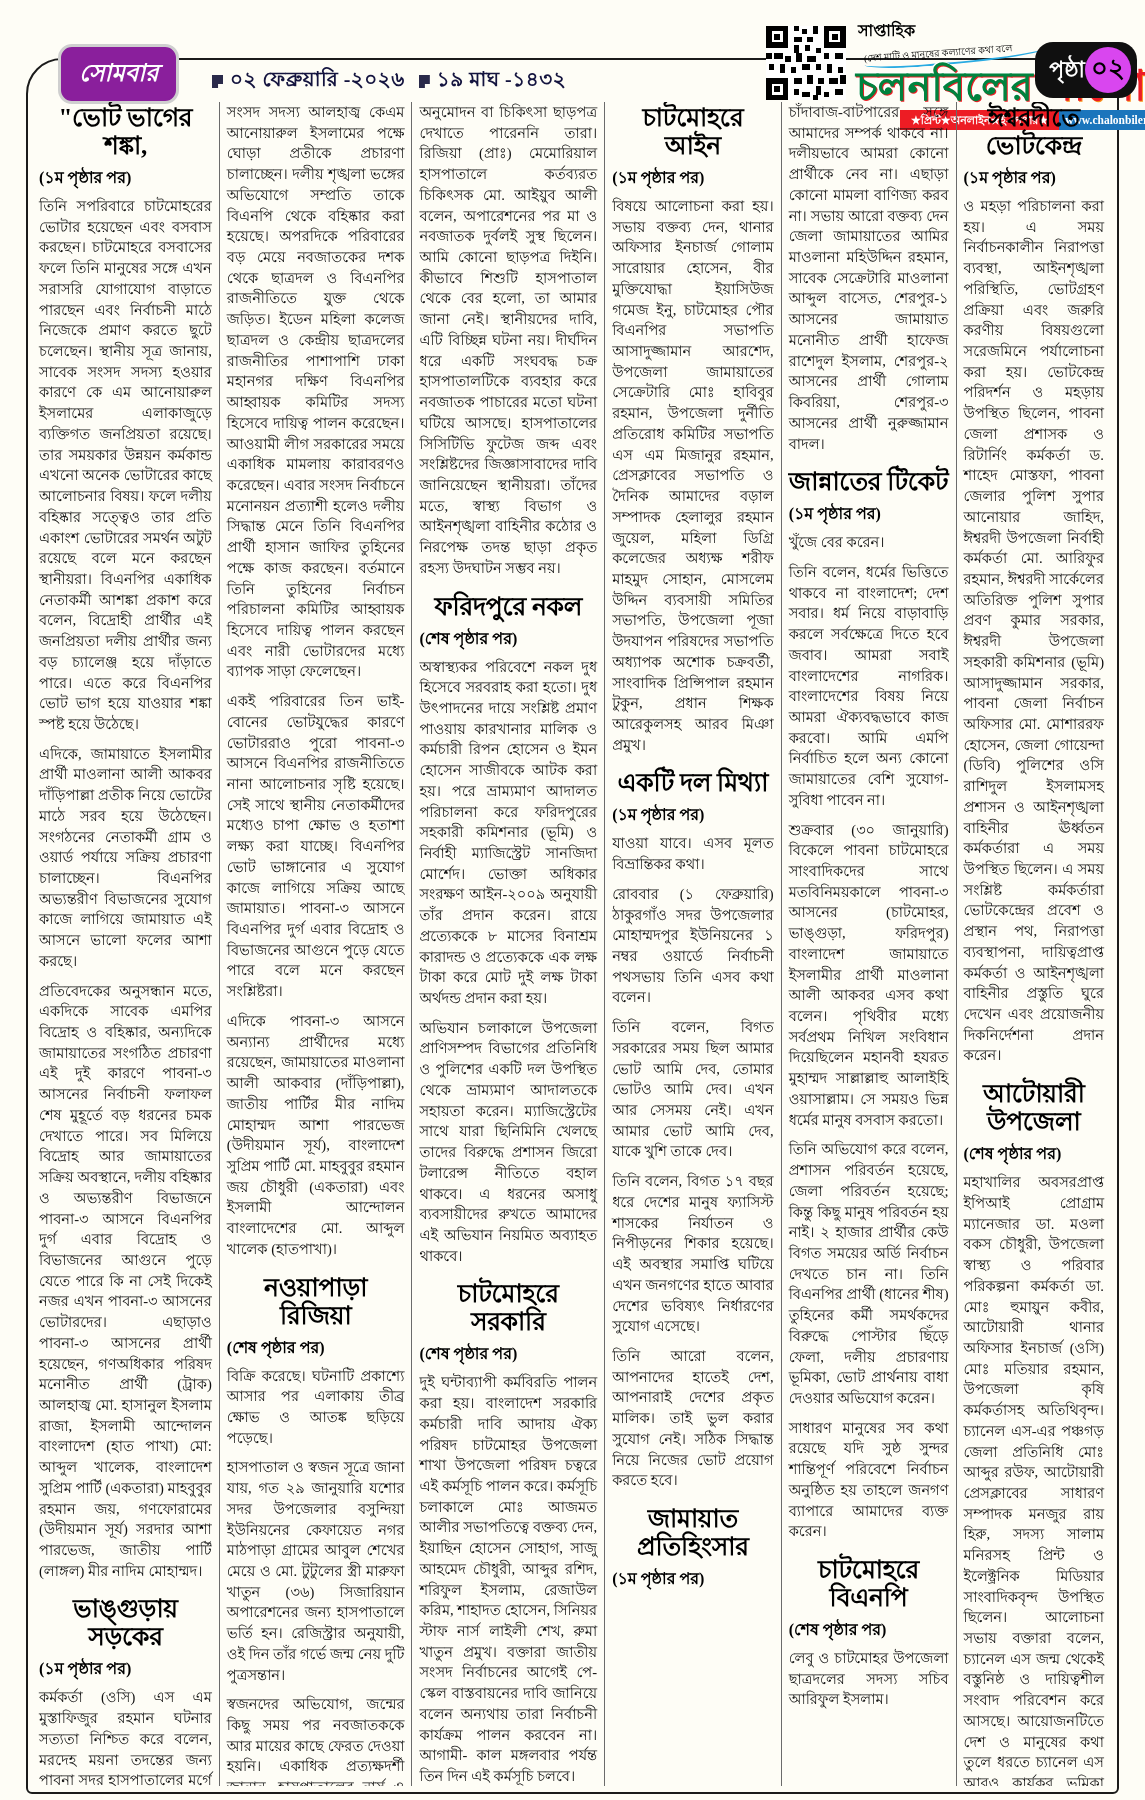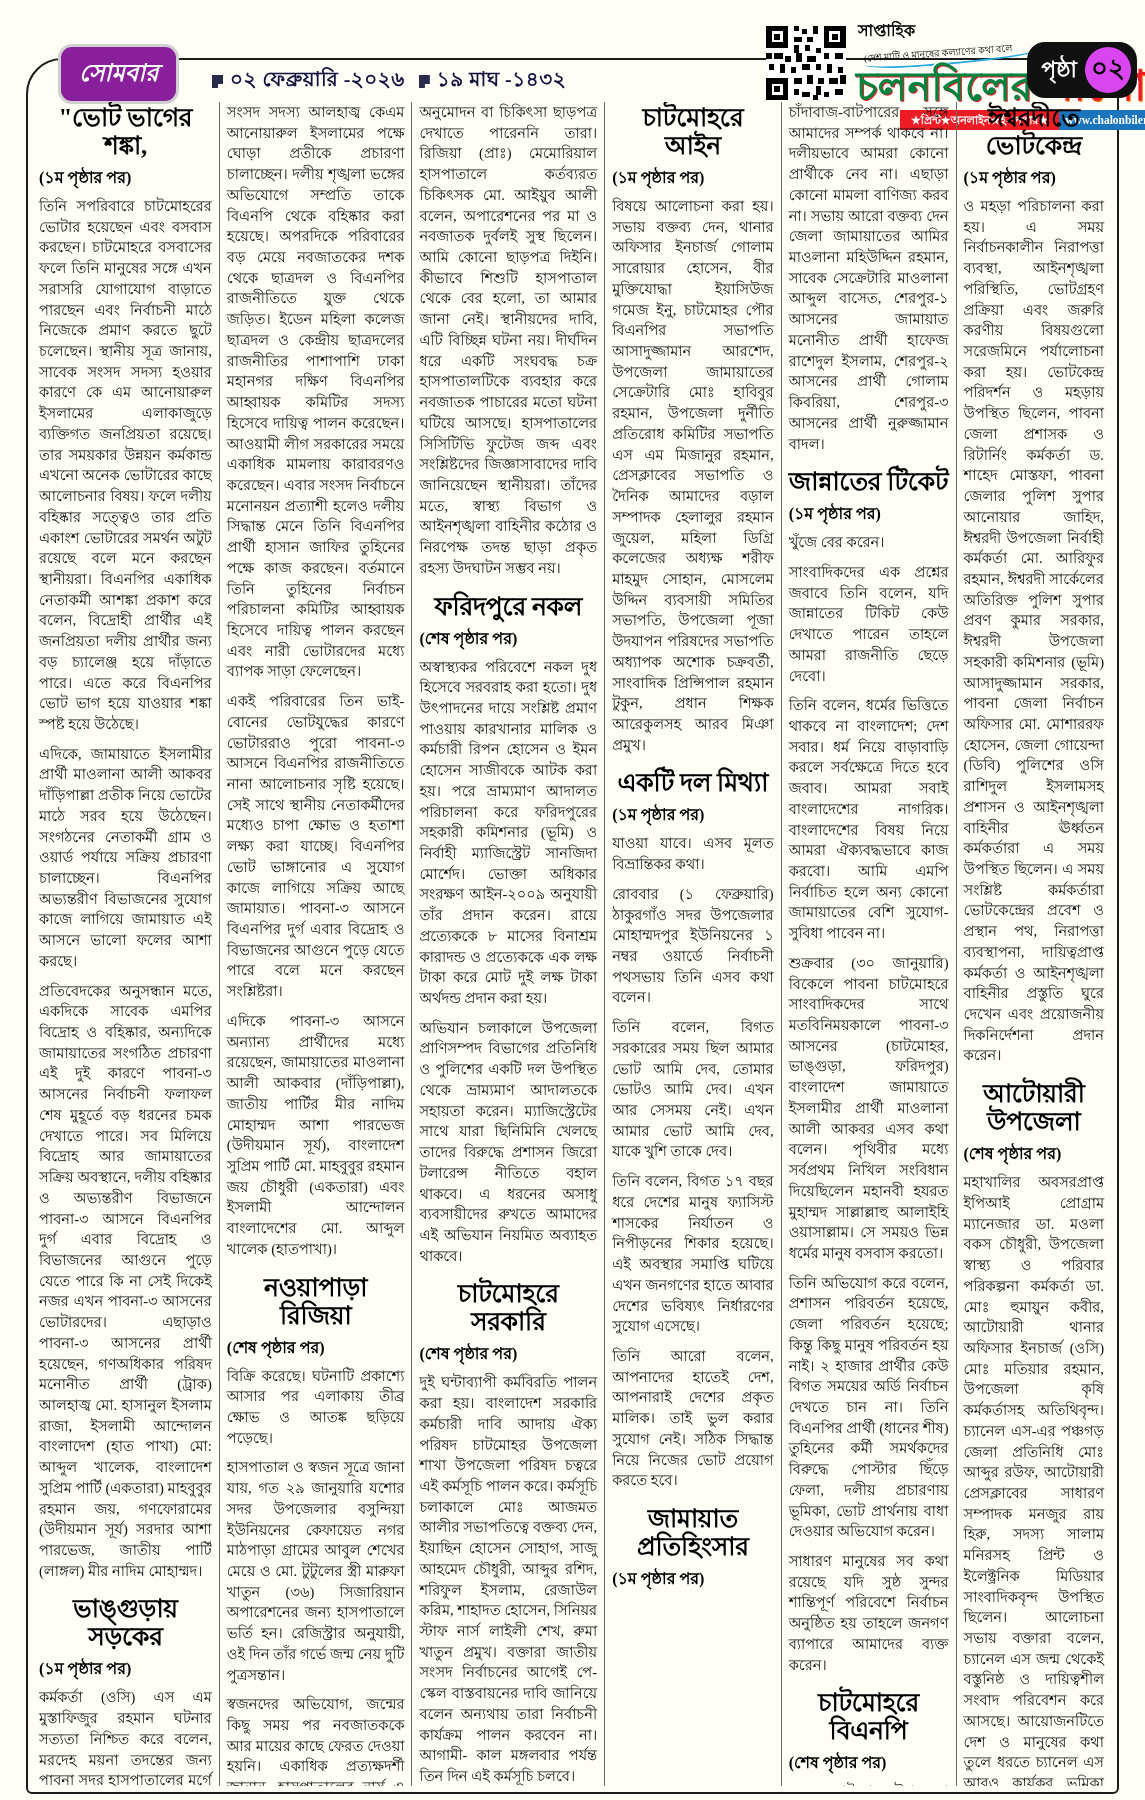--- a/index.html
+++ b/index.html
@@ -27,21 +27,21 @@
   .t-green{font-size:40px;font-weight:900;color:#00833e;
            text-shadow:1px 1px 0 #ed1c24,-1px -1px 0 #fff;}
   .t-red{font-size:42px;font-weight:900;color:#ed1c24;
          text-shadow:1px 1px 0 #f7941d,-1px -1px 0 #fff;}
   .sun{position:absolute;right:-14px;top:-26px;width:86px;height:66px;z-index:-1;}
   .mast-bar{display:flex;margin-top:3px;height:20px;font-weight:bold;}
   .bar-red{background:#ed1c24;color:#fff;font-size:11px;line-height:20px;padding:0 11px;white-space:nowrap;margin-left:44px;}
   .bar-blue{background:#1b75bc;color:#fff;font-size:11.5px;line-height:20px;padding:0 6px;white-space:nowrap;}
   .page-badge{position:absolute;right:8px;top:42px;background:#101010;border-radius:18px;
               display:flex;align-items:center;padding:5px 6px 5px 14px;}
-  .page-badge .lbl{color:#fff;font-size:22px;font-weight:bold;margin-right:8px;}
+  .page-badge .lbl{color:#fff;font-size:22px;font-weight:bold;}
   .page-badge .num{background:#d946ef;color:#000;width:46px;height:46px;border-radius:50%;
                    font-size:26px;font-weight:bold;display:flex;align-items:center;justify-content:center;}
   
   .body{position:absolute;left:32px;top:102px;width:1079px;height:1684px;display:flex;overflow:hidden;}
   .col{overflow:hidden;padding:0 7px;border-right:1px solid #6b6b6b;}
   .col:last-child{border-right:none;}
   .c1{flex:1.07;} .c2{flex:1.1;} .c3{flex:1.1;} .c4{flex:1.0;} .c5{flex:0.99;} .c6{flex:0.87;}
   .headline{font-size:25px;font-weight:900;line-height:1.12;text-align:center;
             color:#000;margin:14px 0 5px 0;letter-spacing:-.3px;}
   .col .headline:first-child{margin-top:2px;}
@@ -189,21 +189,20 @@
         <div class="para">তিনি বলেন, বিগত ১৭ বছর ধরে দেশের মানুষ ফ্যাসিস্ট শাসকের নির্যাতন ও নিপীড়নের শিকার হয়েছে। এই অবস্থার সমাপ্তি ঘটিয়ে এখন জনগণের হাতে আবার দেশের ভবিষ্যৎ নির্ধারণের সুযোগ এসেছে।</div>
         <div class="para">তিনি আরো বলেন, আপনাদের হাতেই দেশ, আপনারাই দেশের প্রকৃত মালিক। তাই ভুল করার সুযোগ নেই। সঠিক সিদ্ধান্ত নিয়ে নিজের ভোট প্রয়োগ করতে হবে।</div>
         <div class="headline">জামায়াত প্রতিহিংসার</div>
         <div class="note">(১ম পৃষ্ঠার পর)</div>
       </div>
     <div class="col c5">
         <div class="para">চাঁদাবাজ-বাটপারের সঙ্গে আমাদের সম্পর্ক থাকবে না। দলীয়ভাবে আমরা কোনো প্রার্থীকে নেব না। এছাড়া কোনো মামলা বাণিজ্য করব না। সভায় আরো বক্তব্য দেন জেলা জামায়াতের আমির মাওলানা মহিউদ্দিন রহমান, সাবেক সেক্রেটারি মাওলানা আব্দুল বাসেত, শেরপুর-১ আসনের জামায়াত মনোনীত প্রার্থী হাফেজ রাশেদুল ইসলাম, শেরপুর-২ আসনের প্রার্থী গোলাম কিবরিয়া, শেরপুর-৩ আসনের প্রার্থী নুরুজ্জামান বাদল।</div>
         <div class="headline">জান্নাতের টিকেট</div>
         <div class="note">(১ম পৃষ্ঠার পর)</div>
         <div class="para">খুঁজে বের করেন।</div>
-        <div class="para">সাংবাদিকদের এক প্রশ্নের জবাবে তিনি বলেন, যদি জান্নাতের টিকিট কেউ দেখাতে পারেন তাহলে আমরা রাজনীতি ছেড়ে দেবো।</div>
         <div class="para">তিনি বলেন, ধর্মের ভিত্তিতে থাকবে না বাংলাদেশ; দেশ সবার। ধর্ম নিয়ে বাড়াবাড়ি করলে সর্বক্ষেত্রে দিতে হবে জবাব। আমরা সবাই বাংলাদেশের নাগরিক। বাংলাদেশের বিষয় নিয়ে আমরা ঐক্যবদ্ধভাবে কাজ করবো। আমি এমপি নির্বাচিত হলে অন্য কোনো জামায়াতের বেশি সুযোগ-সুবিধা পাবেন না।</div>
         <div class="para">শুক্রবার (৩০ জানুয়ারি) বিকেলে পাবনা চাটমোহরে সাংবাদিকদের সাথে মতবিনিময়কালে পাবনা-৩ আসনের (চাটমোহর, ভাঙ্গুড়া, ফরিদপুর) বাংলাদেশ জামায়াতে ইসলামীর প্রার্থী মাওলানা আলী আকবর এসব কথা বলেন। পৃথিবীর মধ্যে সর্বপ্রথম নিখিল সংবিধান দিয়েছিলেন মহানবী হযরত মুহাম্মদ সাল্লাল্লাহু আলাইহি ওয়াসাল্লাম। সে সময়ও ভিন্ন ধর্মের মানুষ বসবাস করতো।</div>
         <div class="para">তিনি অভিযোগ করে বলেন, প্রশাসন পরিবর্তন হয়েছে, জেলা পরিবর্তন হয়েছে; কিন্তু কিছু মানুষ পরিবর্তন হয় নাই। ২ হাজার প্রার্থীর কেউ বিগত সময়ের অর্ডি নির্বাচন দেখতে চান না। তিনি বিএনপির প্রার্থী (ধানের শীষ) তুহিনের কর্মী সমর্থকদের বিরুদ্ধে পোস্টার ছিঁড়ে ফেলা, দলীয় প্রচারণায় ভূমিকা, ভোট প্রার্থনায় বাধা দেওয়ার অভিযোগ করেন।</div>
         <div class="para">সাধারণ মানুষের সব কথা রয়েছে যদি সুষ্ঠ সুন্দর শান্তিপূর্ণ পরিবেশে নির্বাচন অনুষ্ঠিত হয় তাহলে জনগণ ব্যাপারে আমাদের ব্যক্ত করেন।</div>
         <div class="headline">চাটমোহরে বিএনপি</div>
         <div class="note">(শেষ পৃষ্ঠার পর)</div>
         <div class="para">লেবু ও চাটমোহর উপজেলা ছাত্রদলের সদস্য সচিব আরিফুল ইসলাম।</div>
       </div>
     <div class="col c6">
         <div class="headline">ঈশ্বরদীতে ভোটকেন্দ্র</div>

